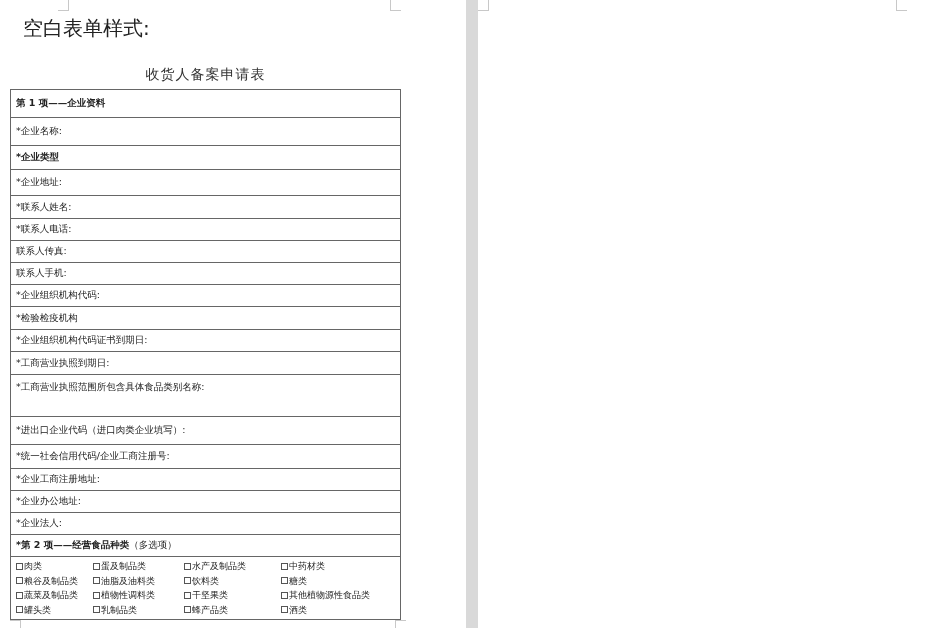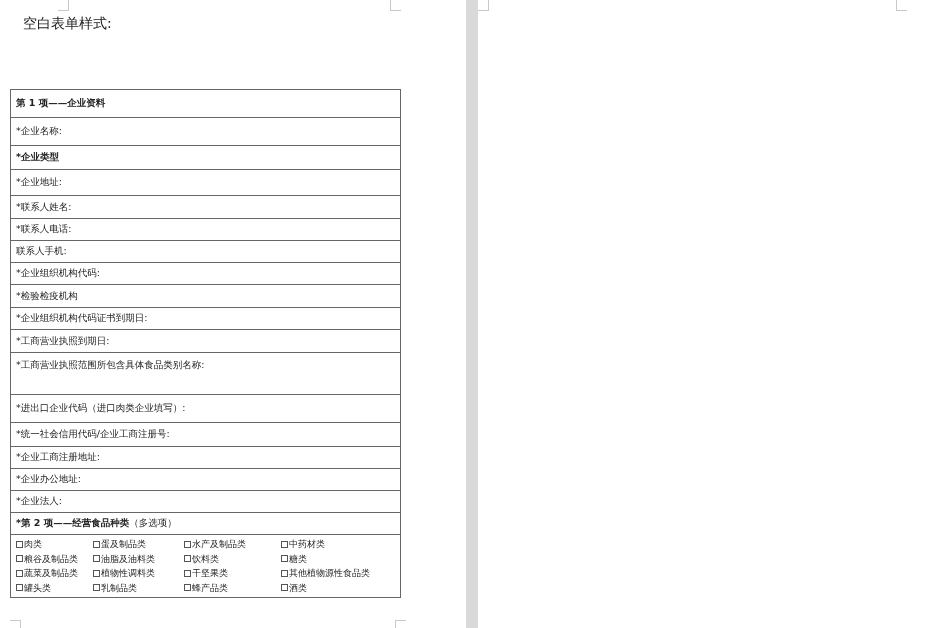--- a/index.html
+++ b/index.html
@@ -13,21 +13,21 @@
   #page-left { left: 0; width: 466px; height: 628px; }
   #page-right { left: 478px; width: 468px; height: 628px; }
   .gutter { position: absolute; left: 466px; top: 0; width: 12px; height: 628px; background: #d9d9d9; }
 
   .corner { position: absolute; width: 10px; height: 10px; border-color: #c8c8c8; border-style: solid; border-width: 0; }
   .c-tl { border-right-width: 1px; border-bottom-width: 1px; }
   .c-tr { border-left-width: 1px; border-bottom-width: 1px; }
   .c-bl { border-right-width: 1px; border-top-width: 1px; }
   .c-br { border-left-width: 1px; border-top-width: 1px; }
 
-  .heading-sample { position: absolute; left: 23px; top: 15px; font-size: 14px; color: #222; }
+  .heading-sample { position: absolute; left: 23px; top: 15px; font-size: 20px; color: #222; }
   .form-title {
     position: absolute; left: 0; width: 411px; top: 66px; text-align: center;
     font-family: "DejaVu Serif", serif; font-size: 14px; color: #333; letter-spacing: 1px;
   }
 
   table.form {
     position: absolute; border-collapse: collapse;
     border: 1.5px solid #555; table-layout: fixed;
   }
   #table-left { left: 10px; top: 89px; width: 391px; }
@@ -45,40 +45,44 @@
 </head>
 <body>
 
 <div class="page" id="page-left">
   <div class="corner c-tl" style="left:58px;top:0;"></div>
   <div class="corner c-tr" style="left:390px;top:0;"></div>
   <div class="corner c-bl" style="left:10px;top:620px;"></div>
   <div class="corner c-br" style="left:395px;top:620px;"></div>
 
   <div class="heading-sample">空白表单样式:</div>
+  <div class="form-title">收货人备案申请表</div>
 
   <table class="form" id="table-left">
     <tbody id="left-tbody">
       <tr style="height:28px">
         <td class="sec">第 1 项——企业资料</td>
       </tr>
     <tr style="height: 28px;">
           <td>*企业名称:</td>
         </tr>
         <tr style="height: 24px; font-weight: bold;">
           <td>*企业类型</td>
         </tr>
         <tr style="height: 26px; margin-left: 24px;">
           <td>*企业地址:</td>
         </tr>
         <tr style="height: 23px;">
           <td>*联系人姓名:</td>
         </tr>
         <tr style="height: 22px;">
           <td>*联系人电话:</td>
+        </tr>
+        <tr style="height: 22px;">
+          <td>联系人传真:</td>
         </tr>
         <tr style="height: 22px;">
           <td>联系人手机:</td>
         </tr>
         <tr style="height: 22px;">
           <td>*企业组织机构代码:</td>
         </tr>
         <tr style="height: 23px;">
           <td>*检验检疫机构</td>
         </tr>

